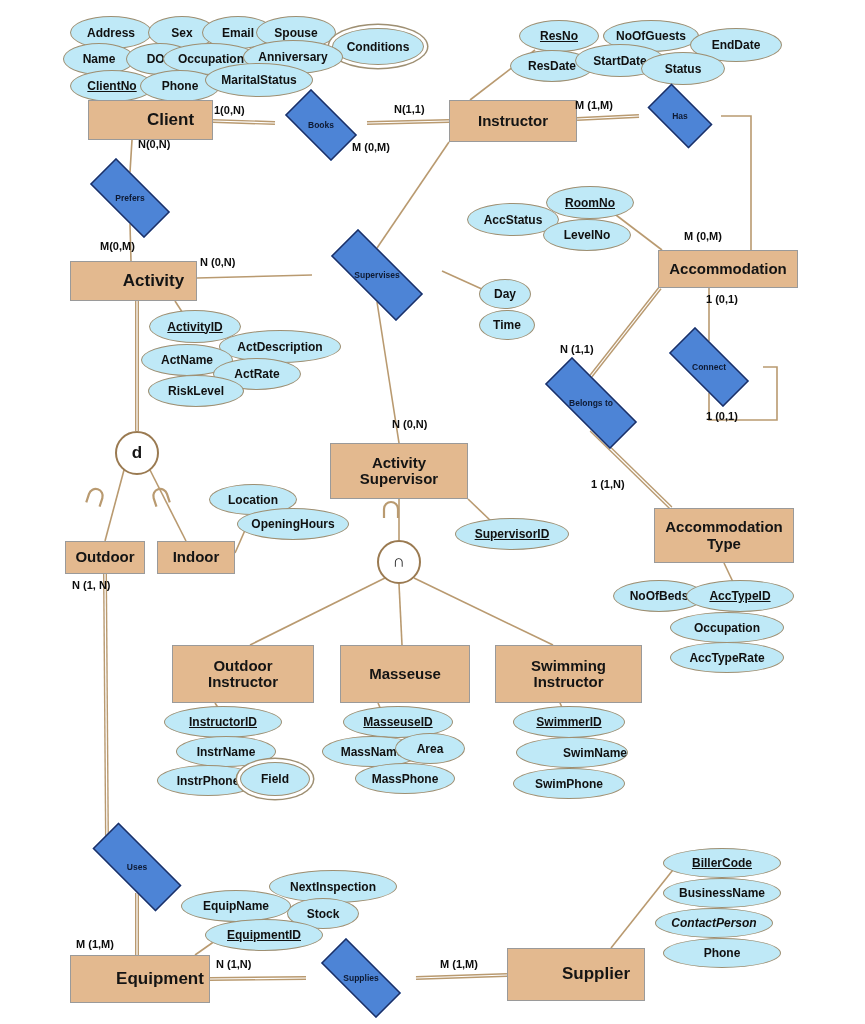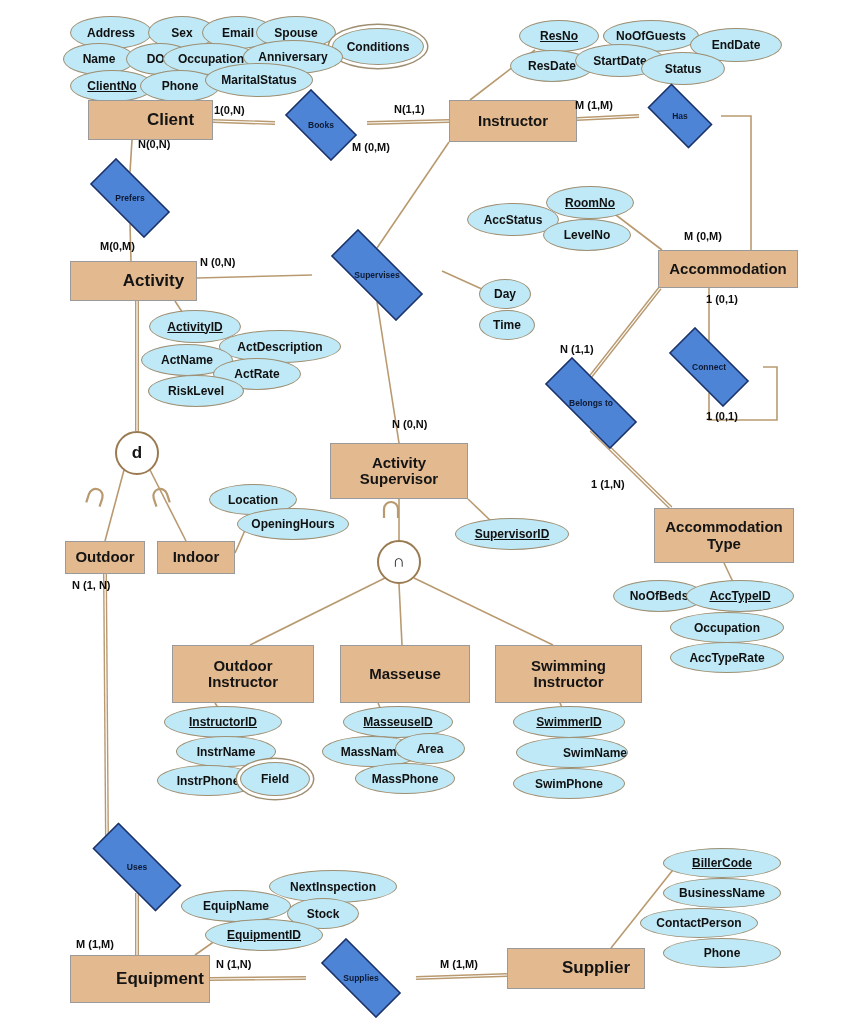--- a/index.html
+++ b/index.html
@@ -315,21 +315,21 @@
       </div>
       <div class="node attr key" style="left: 205px; top: 919px; width: 118px; height: 32px;">
         <span>EquipmentID</span>
       </div>
       <div class="node attr key" style="left: 663px; top: 848px; width: 118px; height: 30px;">
         <span>BillerCode</span>
       </div>
       <div class="node attr" style="left: 663px; top: 878px; width: 118px; height: 30px;">
         <span>BusinessName</span>
       </div>
-      <div class="node attr" style="left: 640px; top: 908px; width: 118px; height: 30px;">
+      <div class="node attr" style="left: 655px; top: 908px; width: 118px; height: 30px; font-style: italic;">
         <span>ContactPerson</span>
       </div>
       <div class="node attr" style="left: 663px; top: 938px; width: 118px; height: 30px;">
         <span>Phone</span>
       </div>
       <div class="node rel" style="left: 275px; top: 99px; width: 92px; height: 52px;">
         <div class="dia"></div>
         <span class="lbl">Books</span>
       </div>
       <div class="node rel" style="left: 639px; top: 92px; width: 82px; height: 48px;">
@@ -389,21 +389,21 @@
       </div>
       <div class="node entity mid" style="left: 340px; top: 645px; width: 130px; height: 58px;">
         <span><span>Masseuse</span></span>
       </div>
       <div class="node entity mid" style="left: 495px; top: 645px; width: 147px; height: 58px;">
         <span><span>Swimming</span><br><span>Instructor</span></span>
       </div>
       <div class="node entity big" style="left: 70px; top: 955px; width: 140px; height: 48px;">
         <span><span>Equipment</span></span>
       </div>
-      <div class="node entity big" style="left: 507px; top: 948px; width: 138px; height: 41px;">
+      <div class="node entity big" style="left: 507px; top: 948px; width: 138px; height: 53px;">
         <span><span>Supplier</span></span>
       </div>
       <div class="node spec" style="left: 115px; top: 431px; width: 44px; height: 44px;">
         <span>d</span>
       </div>
       <div class="node spec" style="left: 377px; top: 540px; width: 44px; height: 44px;">
         <span>∩</span>
       </div>
       <div class="card" style="left: 214px; top: 104px;">1(0,N)</div>
       <div class="card" style="left: 394px; top: 103px;">N(1,1)</div>

